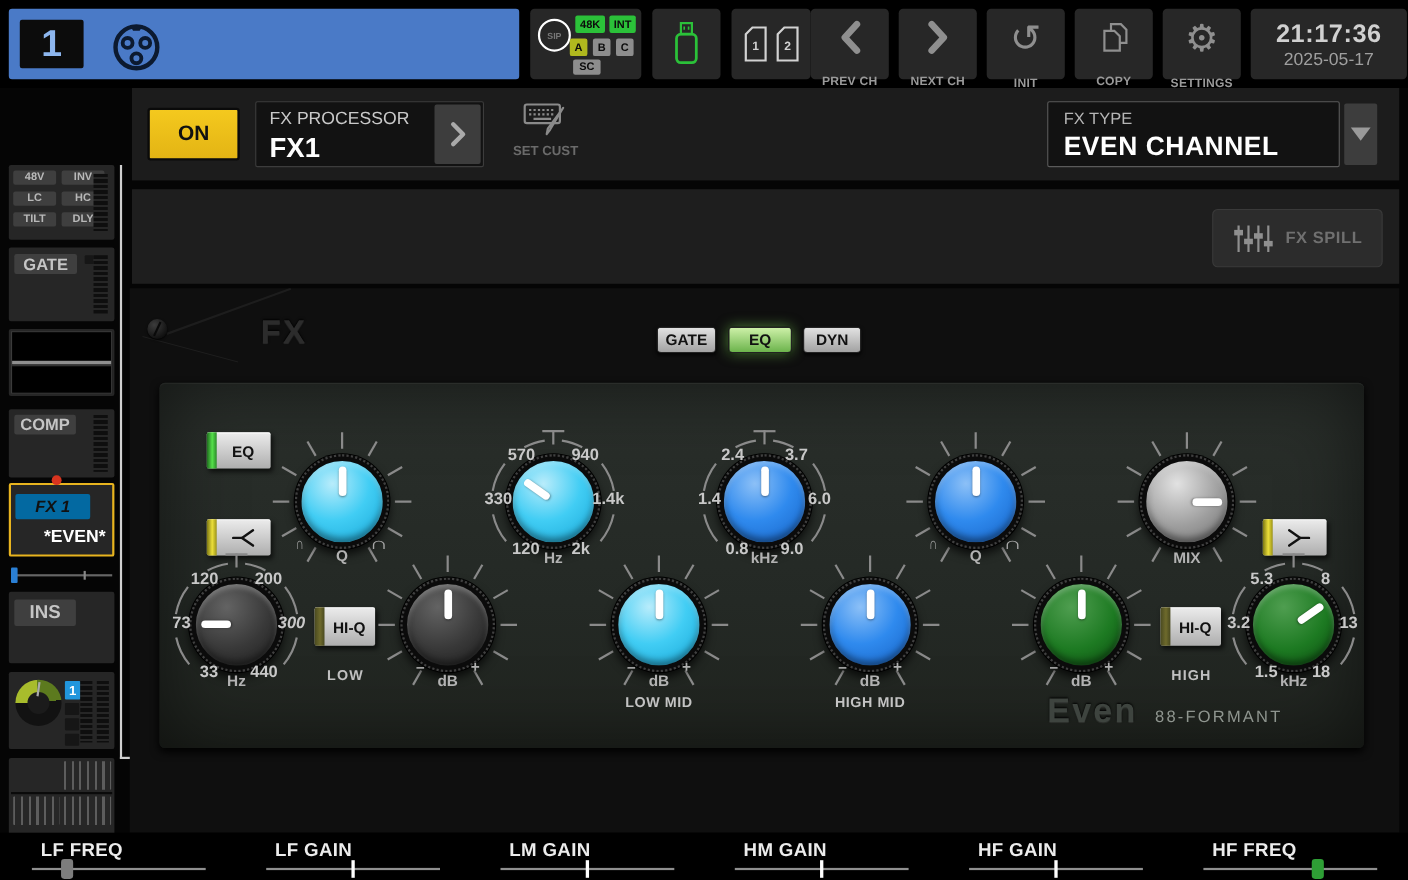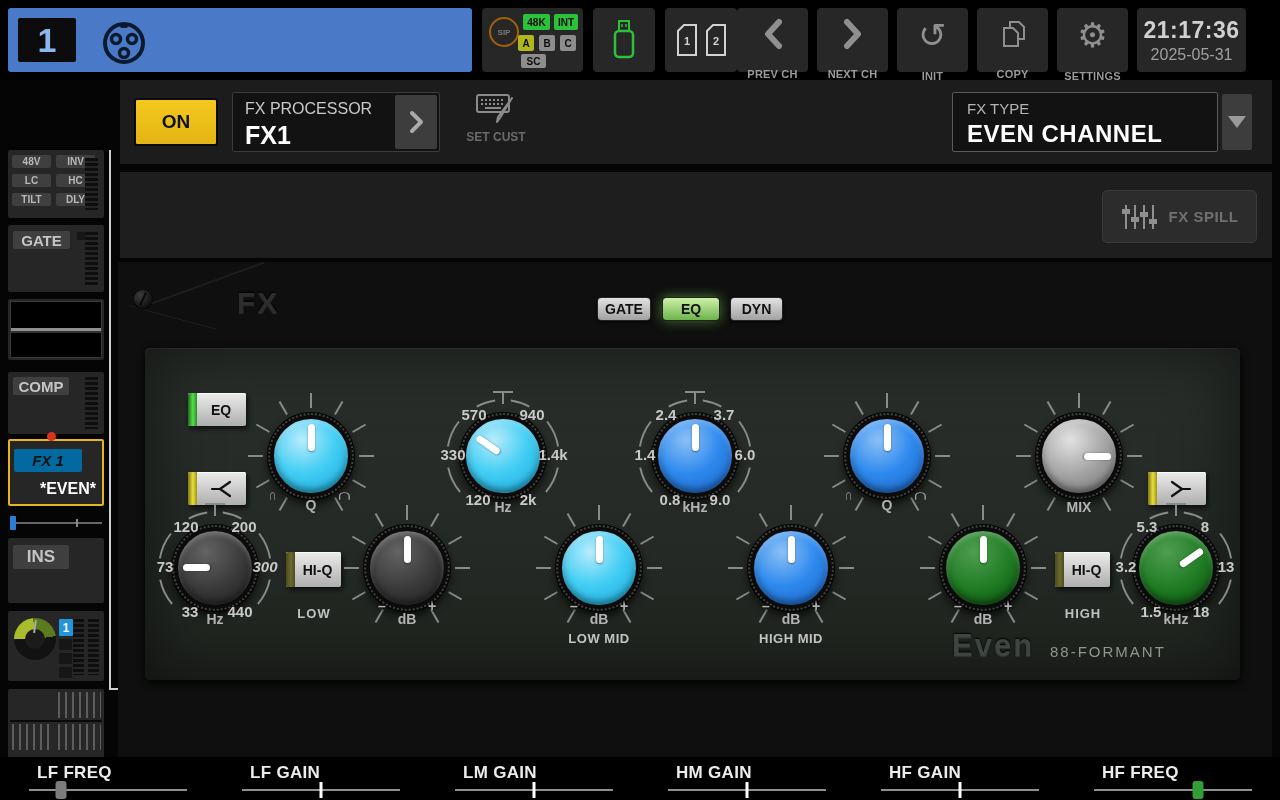--- a/index.html
+++ b/index.html
@@ -13,21 +13,21 @@
   .ch-strip{position:absolute;left:8px;top:8px;width:464px;height:64px;background:#4a7ac7;border-radius:3px;}
   .ch-num-box{position:absolute;left:10px;top:10px;width:58px;height:44px;background:#0c0c0c;border-radius:2px;
               display:flex;align-items:center;justify-content:center;color:#8db6ee;font-size:34px;font-weight:bold;}
   .nav-btn{display:flex;flex-direction:column;align-items:center;justify-content:flex-start;padding-top:10px;box-sizing:border-box;}
   .nav-btn .glyph{height:34px;display:flex;align-items:center;justify-content:center;color:#8f8f8f;font-size:34px;line-height:34px;}
   .nav-lbl{font-size:11px;font-weight:bold;color:#9a9a9a;margin-top:18px;letter-spacing:0.2px;}
   .clock-block{display:flex;flex-direction:column;align-items:center;justify-content:center;gap:2px;}
   .clock-time{font-size:23px;font-weight:bold;color:#d0d0d0;letter-spacing:0.5px;}
   .clock-date{font-size:16px;color:#9f9f9f;}
   
-  .sip-circle{position:absolute;left:7px;top:9px;width:26px;height:26px;border:2px solid #a16207;border-radius:50%;
+  .sip-circle{position:absolute;left:7px;top:9px;width:26px;height:26px;border:2px solid #ffffff;border-radius:50%;
               display:flex;align-items:center;justify-content:center;font-size:8px;font-weight:bold;color:#787878;}
   .mini-badge{position:absolute;border-radius:2px;display:flex;align-items:center;justify-content:center;
               font-size:10px;font-weight:bold;color:#0c0c0c;}
 
   
   .home-btn{position:absolute;left:10px;top:84px;width:94px;height:56px;background:#2b2b2b;border-radius:3px;
             display:flex;align-items:center;justify-content:center;color:#6e6e6e;font-size:26px;letter-spacing:1px;}
   .toolbar{position:absolute;left:120px;top:80px;width:1152px;height:84px;background:#1c1c1c;}
   .on-btn{position:absolute;left:14px;top:18px;width:84px;height:48px;background:linear-gradient(180deg,#f4c91e,#e3b414);
           border:2px solid #0a0a0a;border-radius:3px;display:flex;align-items:center;justify-content:center;
@@ -219,23 +219,23 @@
           <path d="M12 4 h9 l5 5 v12 h-14 z" fill="#272727" stroke="#8f8f8f" stroke-width="2"></path>
           <path d="M6 10 h9 l5 5 v13 h-14 z" fill="#272727" stroke="#8f8f8f" stroke-width="2"></path>
         </svg>
       </span>
       <span class="nav-lbl">COPY</span>
     </div>
     <div class="tb-block nav-btn" style="left:1057px;width:71px;">
       <span class="glyph">⚙</span>
       <span class="nav-lbl">SETTINGS</span>
     </div>
-    <div class="tb-block clock-block" style="left:1137px;width:109px;">
+    <div class="tb-block clock-block" style="left:1137px;width:142px;">
       <span class="clock-time">21:17:36</span>
-      <span class="clock-date">2025-05-31</span>
+      <span class="clock-date">2025-05-17</span>
     </div>
   </div>
 
 
   <div class="toolbar">
     <div class="on-btn">ON</div>
     <div class="fxproc-box">
       <span class="lbl">FX PROCESSOR</span>
       <span class="val">FX1</span>
       <span class="fxproc-chev">

